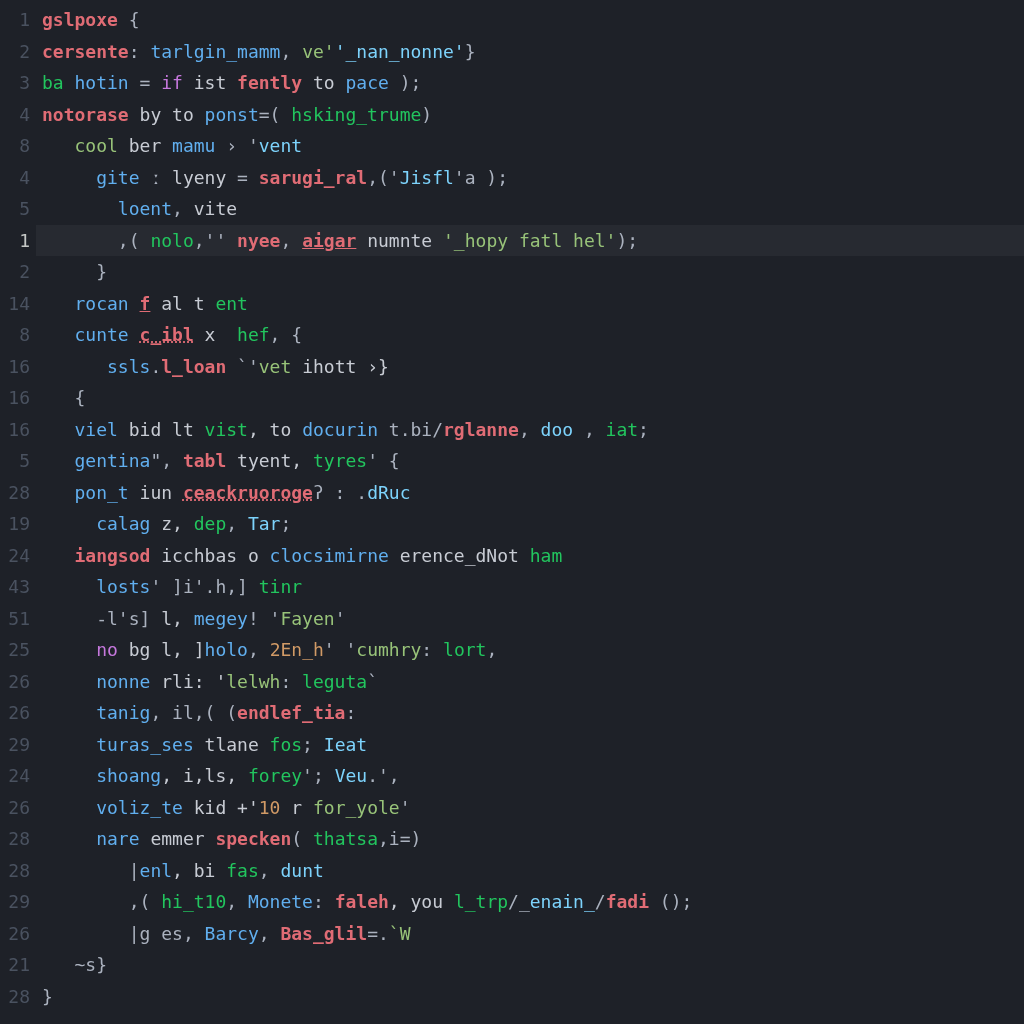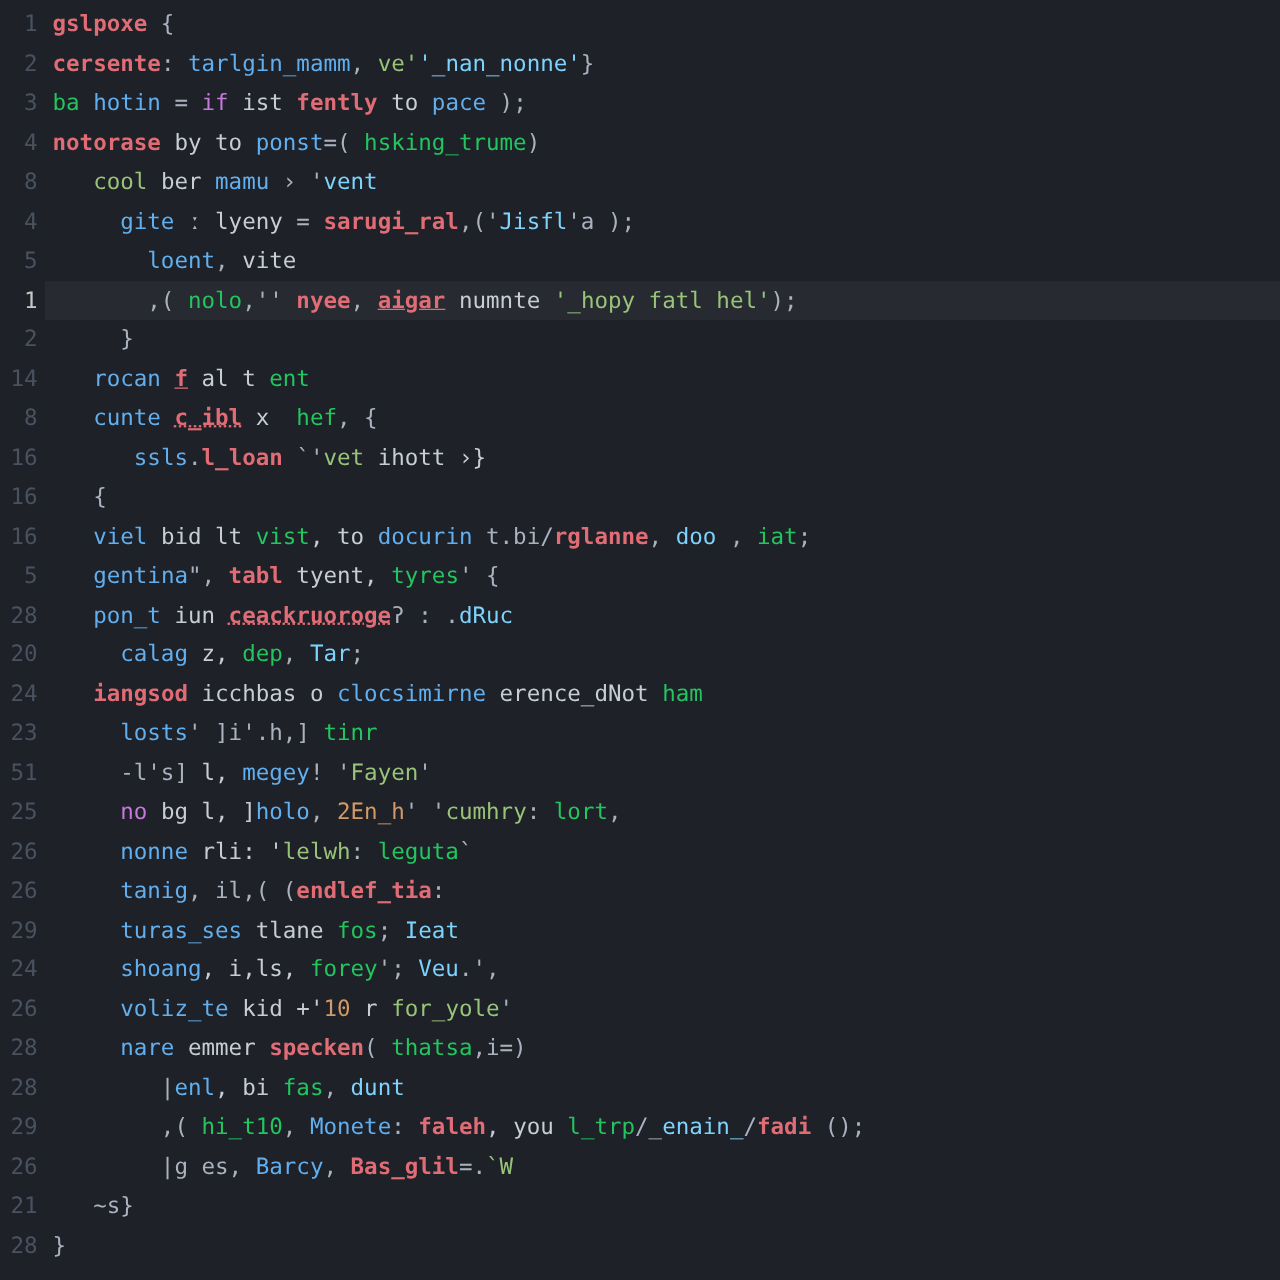--- a/index.html
+++ b/index.html
@@ -69,23 +69,23 @@
       <div class="ln">5</div>
       <div class="ln active">1</div>
       <div class="ln">2</div>
       <div class="ln">14</div>
       <div class="ln">8</div>
       <div class="ln">16</div>
       <div class="ln">16</div>
       <div class="ln">16</div>
       <div class="ln">5</div>
       <div class="ln">28</div>
-      <div class="ln">20</div>
+      <div class="ln">19</div>
       <div class="ln">24</div>
-      <div class="ln">23</div>
+      <div class="ln">43</div>
       <div class="ln">51</div>
       <div class="ln">25</div>
       <div class="ln">26</div>
       <div class="ln">26</div>
       <div class="ln">29</div>
       <div class="ln">24</div>
       <div class="ln">26</div>
       <div class="ln">28</div>
       <div class="ln">28</div>
       <div class="ln">29</div>

